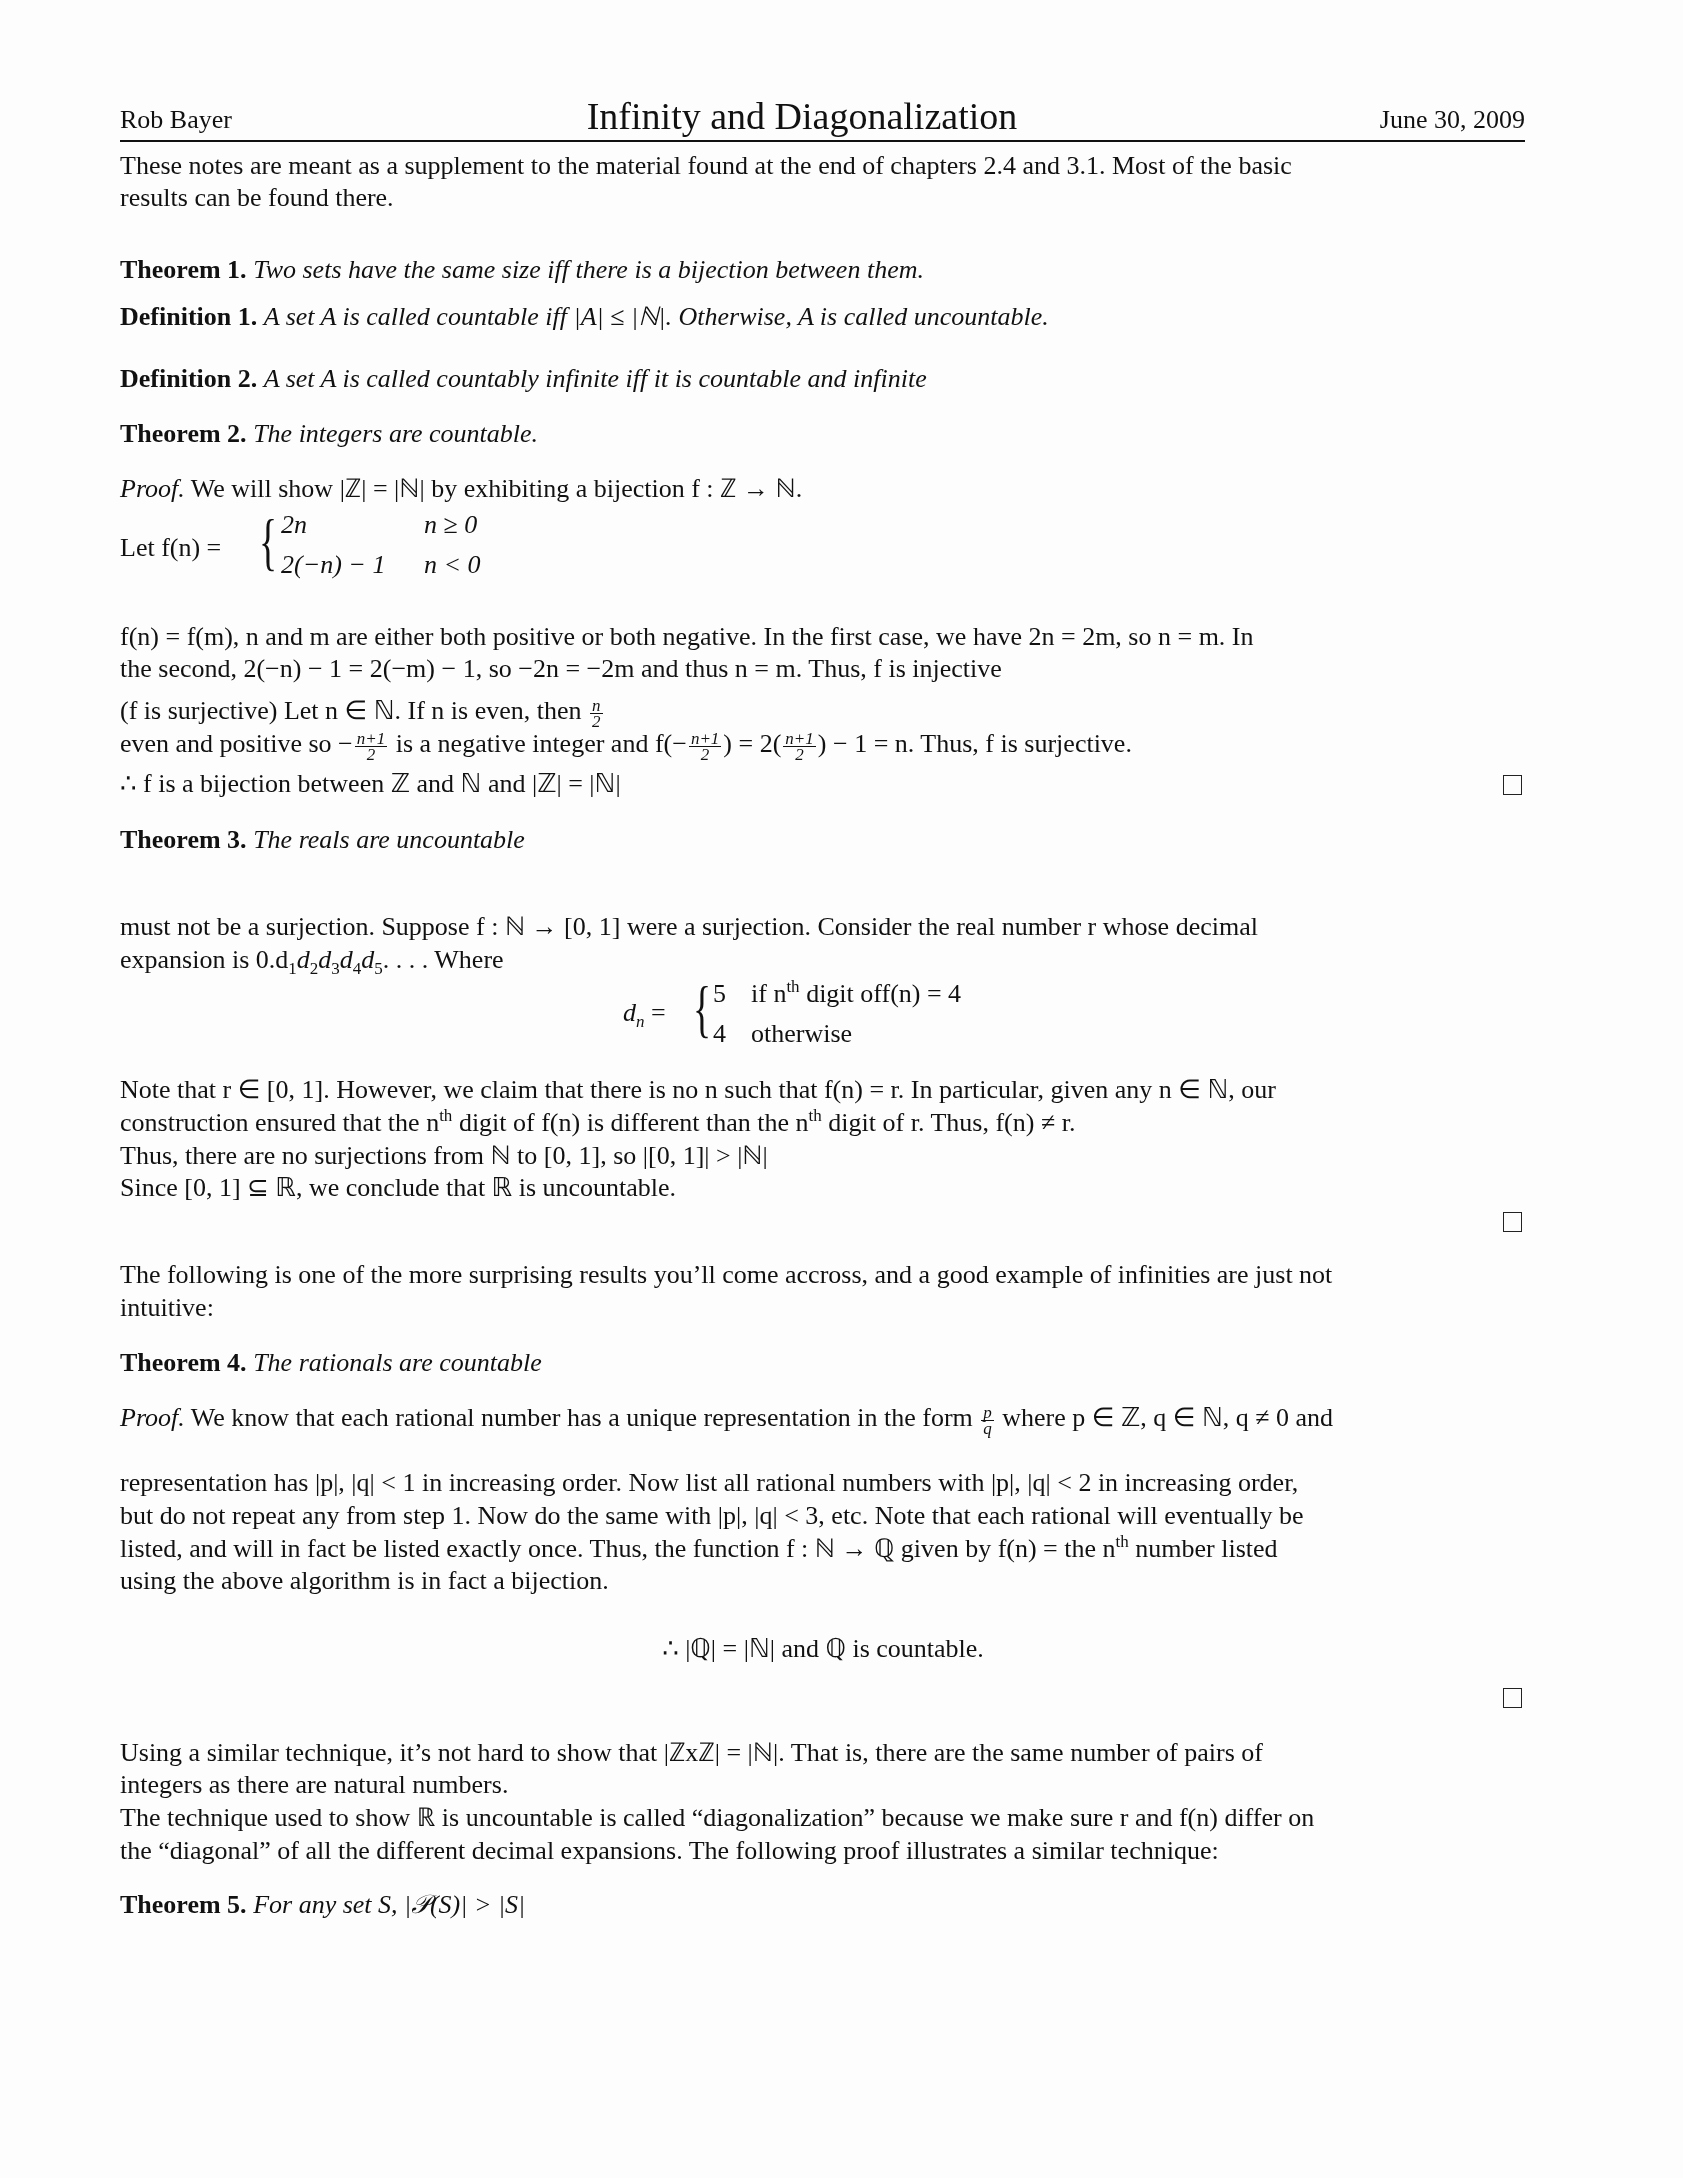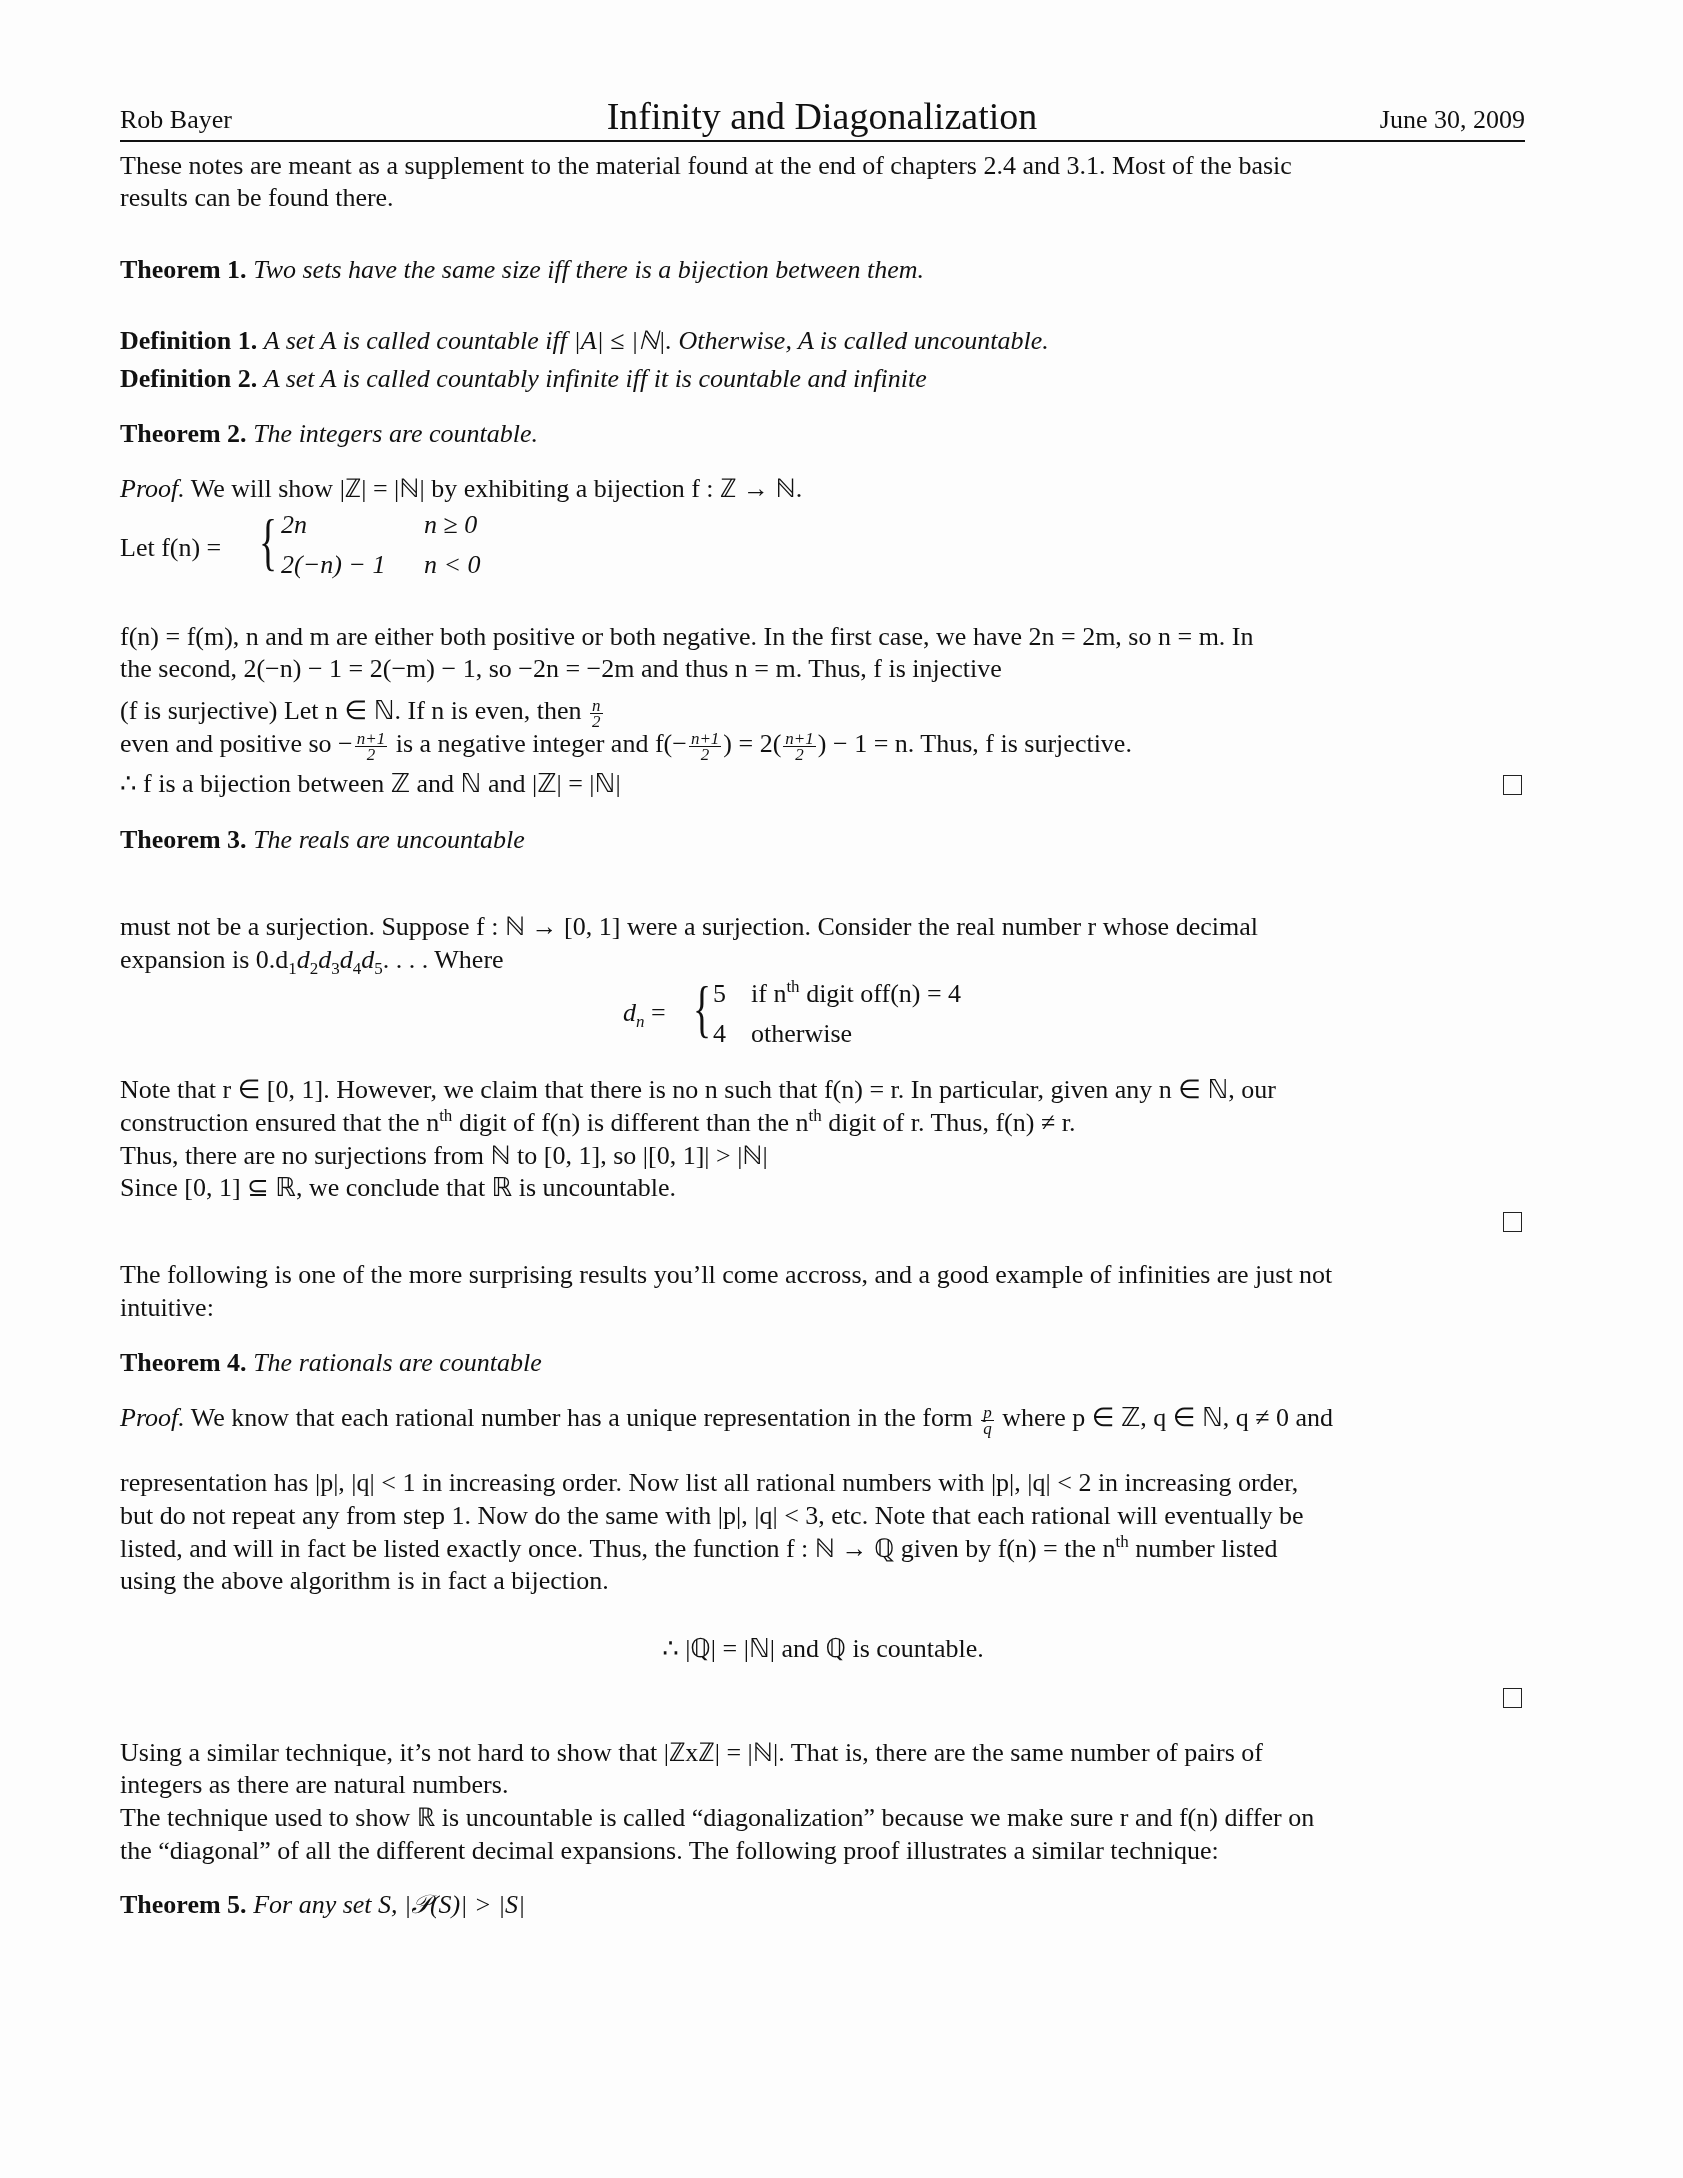--- a/index.html
+++ b/index.html
@@ -2,21 +2,21 @@
 <html><head>
 <meta charset="utf-8">
 <style>
   html, body { margin:0; padding:0; background:#fdfdfd; }
   body { width:1683px; height:2178px; position:relative; overflow:hidden;
          font-family:"DejaVu Serif", "Liberation Serif", serif; color:#111; }
   .page { position:absolute; left:0; top:0; width:1683px; height:2178px; }
   .line { position:absolute; left:120px; width:1406px; font-family:"Liberation Serif", serif;
           font-size:26px; line-height:33px; white-space:nowrap; }
   .hdr-author { position:absolute; left:120px; top:105px; font-family:"Liberation Serif", serif; font-size:26px; }
-  .hdr-title { position:absolute; left:0; width:1604px; text-align:center; top:94px; font-family:"Liberation Serif", serif; font-size:38px;margin-left:20px; }
+  .hdr-title { position:absolute; left:0; width:1604px; text-align:center; top:94px; font-family:"Liberation Serif", serif; font-size:38px; }
   .hdr-date { position:absolute; right:158px; top:105px; font-family:"Liberation Serif", serif; font-size:26px; }
   .hdr-rule { position:absolute; left:120px; width:1405px; top:140px; height:0; border-top:2px solid #111; }
   .b { font-weight:bold; }
   .i { font-style:italic; }
   .qed { position:absolute; left:1503px; width:17px; height:18px; border:1.6px solid #222; background:transparent; }
   .center { text-align:center; width:1406px; }
   .brace { position:absolute; font-family:"Liberation Serif", serif; }
   .cases { position:absolute; font-family:"Liberation Serif", serif; font-size:26px; line-height:40px; }
   sup { font-size:17px; line-height:0; }
   sub { font-size:17px; line-height:0; }
@@ -35,21 +35,21 @@
   <div class="hdr-rule"></div>
 
   <div class="line" style="top:149px">These notes are meant as a supplement to the material found at the end of chapters 2.4 and 3.1. Most of the basic</div>
   <div class="line" style="top:181px">results can be found there.</div>
 
   <div class="line" style="top:253px">
     <span class="b">Theorem 1.</span>
     <span class="i">Two sets have the same size iff there is a bijection between them.</span>
   </div>
 
-  <div class="line" style="top:324px">
+  <div class="line" style="top:300px">
     <span class="b">Definition 1.</span>
     <span class="i">A set A is called countable iff |A| ≤ |ℕ|. Otherwise, A is called uncountable.</span>
   </div>
 
   <div class="line" style="top:362px">
     <span class="b">Definition 2.</span>
     <span class="i">A set A is called countably infinite iff it is countable and infinite</span>
   </div>
 
   <div class="line" style="top:417px">

